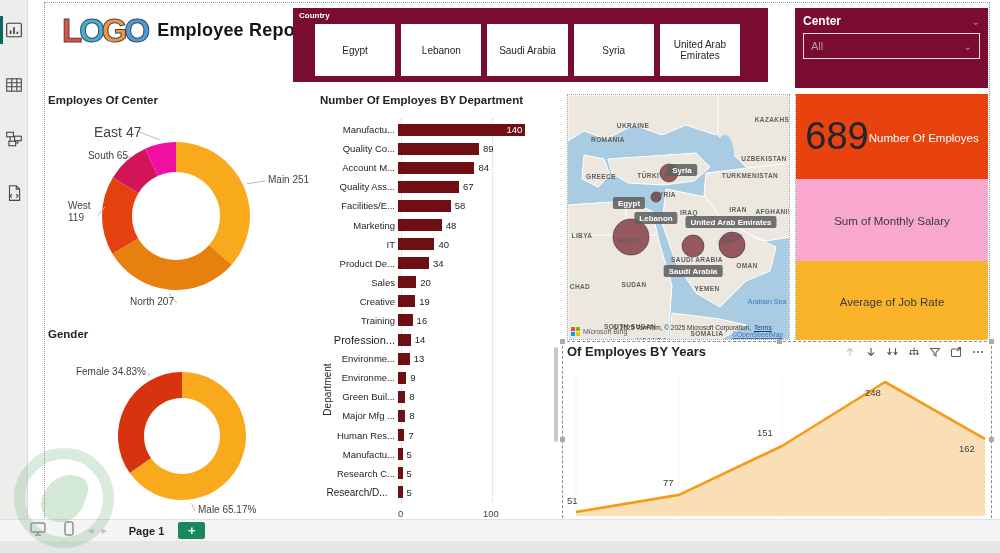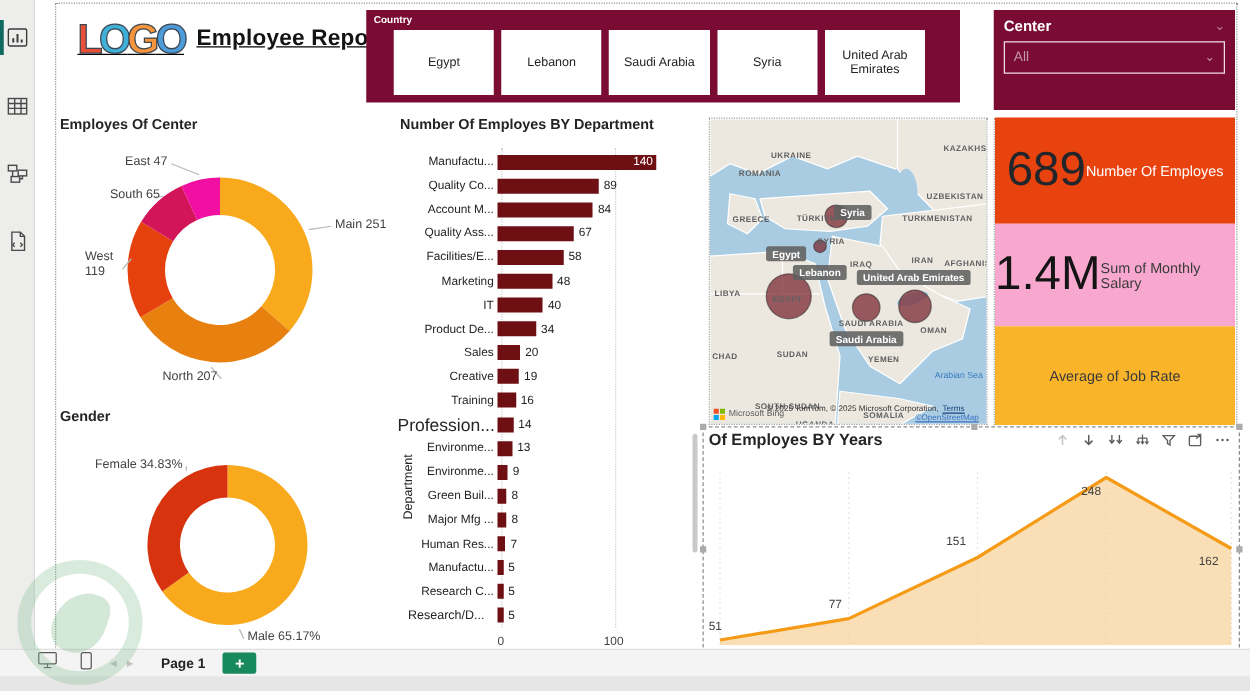--- a/index.html
+++ b/index.html
@@ -7,21 +7,21 @@
   body { font-family:"Liberation Sans","DejaVu Sans",sans-serif; background:#e6e6e6; position:relative; }
   .app { position:absolute; inset:0; }
   
   .sidebar { position:absolute; left:0; top:0; bottom:22px; width:28px; background:#ededec; border-right:1px solid #dcdcdc; z-index:5; }
   .side-ind { position:absolute; left:0; top:16px; width:3px; height:28px; }
   .side-btn { position:absolute; left:5px; width:18px; height:18px; cursor:pointer; }
   
   .canvas { position:absolute; left:28px; top:0; right:0; bottom:22px; background:#ffffff; }
   .canvas-dotted { position:absolute; left:16px; top:2px; width:946px; height:528px; border:1px dotted #979797; pointer-events:none; }
   
-  .logoRow { position:absolute; left:34px; top:14px; display:flex; align-items:center;text-decoration:underline; }
+  .logoRow { position:absolute; left:34px; top:14px; display:flex; align-items:center; }
   #logo-letters span { font-weight:bold; font-size:33px; letter-spacing:-3px; -webkit-text-stroke:1px #3c4652; line-height:1; }
   .repTitle { font-size:18px; font-weight:bold; color:#141414; margin-left:10px; letter-spacing:.2px; }
   
   .slicer { position:absolute; color:#fff; }
   #country-slicer { left:265px; top:8px; width:475px; height:74px; padding:3px 28px 6px 22px; }
   .slicer-cap { font-size:8px; font-weight:bold; color:#fff; position:absolute; left:6px; top:3px; }
   #country-options { display:flex; gap:6px; height:52px; margin-top:13px; }
   .country-btn { flex:1; background:#fff; color:#252423; font-size:10px; display:flex; align-items:center; justify-content:center; text-align:center; padding:2px 6px; cursor:pointer; }
   #center-slicer { left:767px; top:8px; width:193px; height:80px; padding:6px 8px; }
   .center-head { display:flex; justify-content:space-between; align-items:center; font-size:12px; font-weight:bold; }
@@ -146,21 +146,21 @@
             <polyline points="203.0,91.7 221,89" fill="none" stroke="#b8b8b8" stroke-width="1"></polyline>
             <polyline points="124.9,201.7 133,211" fill="none" stroke="#b8b8b8" stroke-width="1"></polyline>
             <polyline points="54.0,123.5 61,115" fill="none" stroke="#b8b8b8" stroke-width="1"></polyline>
             <polyline points="80.3,65.6 87,65" fill="none" stroke="#b8b8b8" stroke-width="1"></polyline>
             <polyline points="115.4,47.8 93,39" fill="none" stroke="#b8b8b8" stroke-width="1"></polyline>
           </svg>
           <div style="position: absolute; left: 224px; top: 82px; width: 52px; font-size: 10px; color: rgb(66, 66, 66); line-height: 1.15; white-space: nowrap;">Main 251</div>
           <div style="position: absolute; left: 78px; top: 204px; width: 52px; font-size: 10px; color: rgb(66, 66, 66); line-height: 1.15; white-space: nowrap; text-align: right;">North 207</div>
           <div style="position: absolute; left: 24px; top: 108px; width: 34px; font-size: 10px; color: rgb(66, 66, 66); line-height: 1.15;">West 119</div>
           <div style="position: absolute; left: 34px; top: 58px; width: 50px; font-size: 10px; color: rgb(66, 66, 66); line-height: 1.15; white-space: nowrap; text-align: right;">South 65</div>
-          <div style="position: absolute; left: 50px; top: 32px; width: 40px; font-size: 10px; color: rgb(66, 66, 66); line-height: 1.15; white-space: nowrap; text-align: right;">East 47</div>
+          <div style="position: absolute; left: 50px; top: 32px; width: 40px; font-size: 14px; color: rgb(66, 66, 66); line-height: 1.15; white-space: nowrap; text-align: right;">East 47</div>
         </div>
     </div>
 
     <div id="v-dept-bar">
       <span class="vtitle" style="left:2px">Number Of Employes BY Department</span>
       <span id="bar-ylabel">Department</span>
       <div class="bar-grid" style="left:83px"></div>
       <div class="bar-grid" style="left:174px"></div>
       <div id="dept-bar-rows">
           <div style="display: flex; align-items: center; height: 19.1px;">
@@ -213,21 +213,21 @@
             <div style="width: 80px; flex: 0 0 auto; text-align: right; padding-right: 3px; font-size: 9.5px; color: rgb(37, 36, 35); white-space: nowrap; overflow: hidden;">Creative</div>
             <div style="position: relative; flex: 0 0 auto; height: 12px; width: 17.3px; background: rgb(110, 15, 20);"></div>
             <div style="margin-left: 4px; font-size: 9.5px; color: rgb(37, 36, 35);">19</div>
           </div>
           <div style="display: flex; align-items: center; height: 19.1px;">
             <div style="width: 80px; flex: 0 0 auto; text-align: right; padding-right: 3px; font-size: 9.5px; color: rgb(37, 36, 35); white-space: nowrap; overflow: hidden;">Training</div>
             <div style="position: relative; flex: 0 0 auto; height: 12px; width: 14.6px; background: rgb(110, 15, 20);"></div>
             <div style="margin-left: 4px; font-size: 9.5px; color: rgb(37, 36, 35);">16</div>
           </div>
           <div style="display: flex; align-items: center; height: 19.1px;">
-            <div style="width: 80px; flex: 0 0 auto; text-align: right; padding-right: 3px; font-size: 14px; color: rgb(37, 36, 35); white-space: nowrap; overflow: hidden;">Profession...</div>
+            <div style="width: 80px; flex: 0 0 auto; text-align: right; padding-right: 3px; font-size: 11px; color: rgb(37, 36, 35); white-space: nowrap; overflow: hidden;">Profession...</div>
             <div style="position: relative; flex: 0 0 auto; height: 12px; width: 12.7px; background: rgb(110, 15, 20);"></div>
             <div style="margin-left: 4px; font-size: 9.5px; color: rgb(37, 36, 35);">14</div>
           </div>
           <div style="display: flex; align-items: center; height: 19.1px;">
             <div style="width: 80px; flex: 0 0 auto; text-align: right; padding-right: 3px; font-size: 9.5px; color: rgb(37, 36, 35); white-space: nowrap; overflow: hidden;">Environme...</div>
             <div style="position: relative; flex: 0 0 auto; height: 12px; width: 11.8px; background: rgb(110, 15, 20);"></div>
             <div style="margin-left: 4px; font-size: 9.5px; color: rgb(37, 36, 35);">13</div>
           </div>
           <div style="display: flex; align-items: center; height: 19.1px;">
             <div style="width: 80px; flex: 0 0 auto; text-align: right; padding-right: 3px; font-size: 9.5px; color: rgb(37, 36, 35); white-space: nowrap; overflow: hidden;">Environme...</div>
@@ -334,21 +334,20 @@
         <span>Microsoft Bing</span>
       </div>
     </div>
 
     <div id="kpi-col">
       <div class="kpi-card" style="height: 85px; background: rgb(232, 67, 15);">
         <span class="kpi-value" style="color: rgb(34, 38, 43);">689</span>
         <span class="kpi-label" style="color: rgb(255, 255, 255);">Number Of Employes</span>
       </div>
       <div class="kpi-card" style="height: 82px; background: rgb(248, 168, 207);">
-        <span class="kpi-value" style="color: rgb(20, 20, 20);">1.4M</span>
         <span class="kpi-label" style="color: rgb(58, 58, 58);">Sum of Monthly Salary</span>
       </div>
       <div class="kpi-card" style="height: 79px; background: rgb(249, 180, 42);">
         <span class="kpi-label" style="color: rgb(58, 58, 58);">Average of Job Rate</span>
       </div>
     </div>
 
     <div id="v-gender">
       <span class="vtitle">Gender</span>
       <div id="gender-donut-mount">

